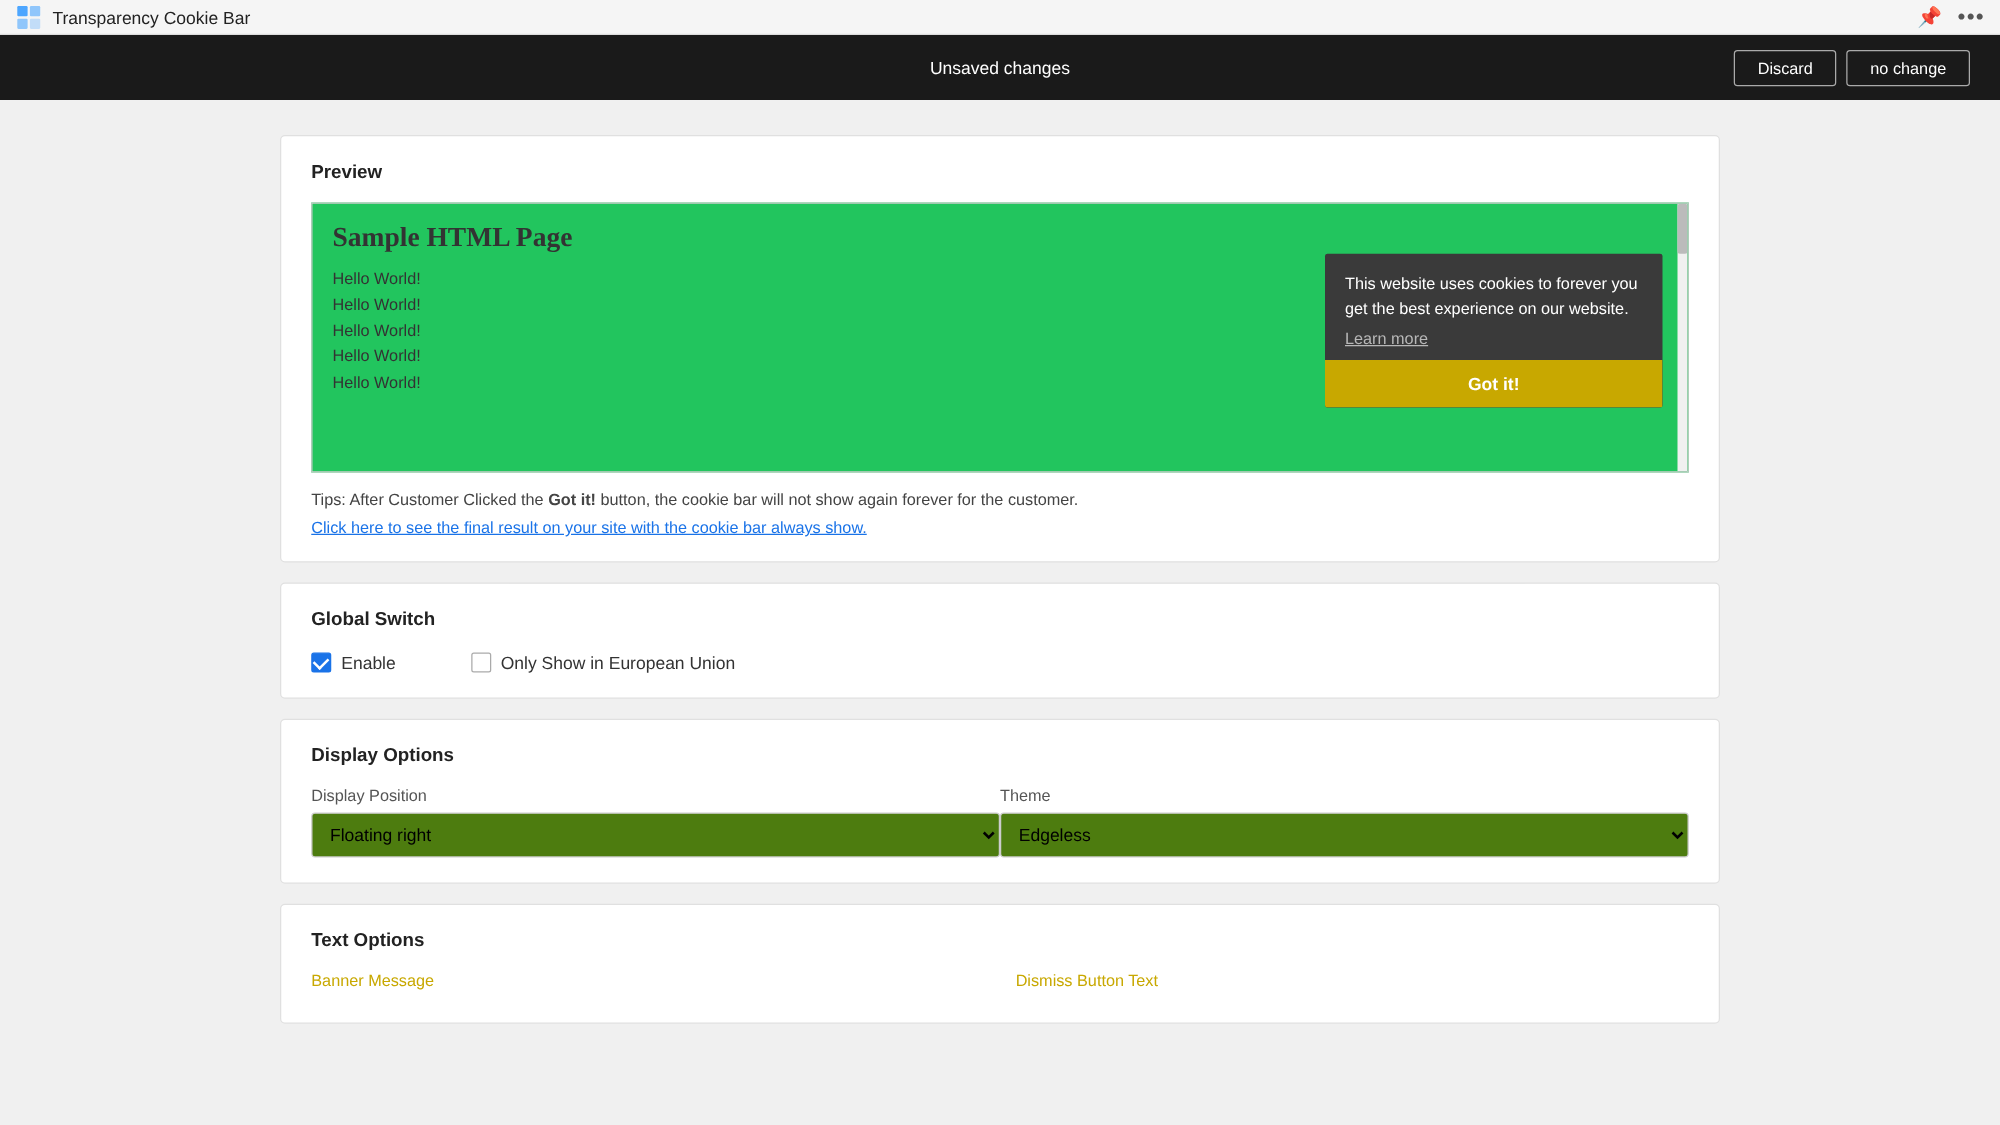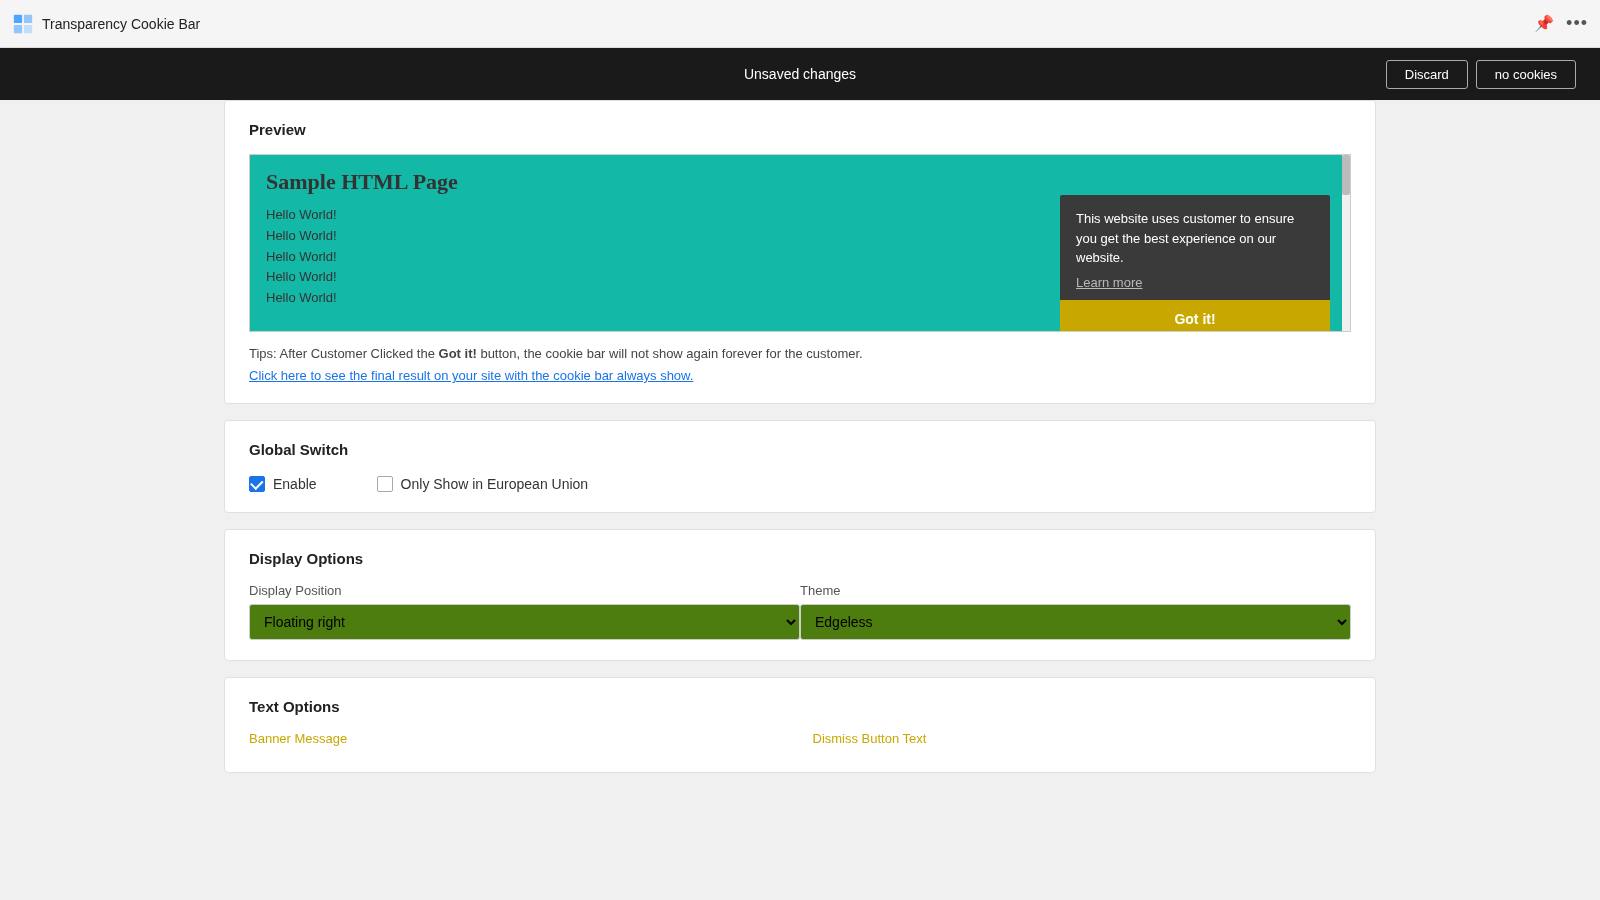--- a/index.html
+++ b/index.html
@@ -5,21 +5,21 @@
     * { box-sizing: border-box; margin: 0; padding: 0; }
     body {
       font-family: -apple-system, BlinkMacSystemFont, 'Segoe UI', sans-serif;
       background: #f0f0f0;
       font-size: 14px;
       color: #333;
     }
 
     
     .title-bar {
-      height: 48px;
+      height: 28px;
       background: #f5f5f5;
       border-bottom: 1px solid #ddd;
       display: flex;
       align-items: center;
       justify-content: space-between;
       padding: 0 12px;
     }
     .title-bar-left {
       display: flex;
       align-items: center;
@@ -65,21 +65,21 @@
       border: 1px solid #aaa;
       background: transparent;
       color: #fff;
       border-radius: 3px;
       cursor: pointer;
       font-size: 13px;
     }
 
     
     .main-content {
-      padding: 0 24px;
+      padding: 28px 24px;
       max-width: 1200px;
       margin: 0 auto;
     }
 
     
     .card {
       background: #fff;
       border: 1px solid #e0e0e0;
       border-radius: 4px;
       padding: 20px 24px;
@@ -88,24 +88,24 @@
     .card-title {
       font-size: 15px;
       font-weight: 600;
       color: #222;
       margin-bottom: 16px;
     }
 
     
     .preview-frame {
       border: 1px solid #ccc;
-      height: 178px;
+      height: 216px;
       overflow: hidden;
       position: relative;
-      background: #14b8a6;
+      background: #22c55e;
     }
     .preview-inner {
       padding: 14px 16px;
       position: relative;
       height: 100%;
     }
     .preview-page-title {
       font-size: 22px;
       font-weight: 700;
       margin-bottom: 10px;
@@ -281,21 +281,21 @@
   <div class="title-bar-right">
     <span class="icon-pin">📌</span>
     <span class="icon-more">•••</span>
   </div>
 </div>
 
 <div class="unsaved-bar">
   <span class="unsaved-label">Unsaved changes</span>
   <div class="unsaved-actions">
     <button class="btn-bar">Discard</button>
-    <button class="btn-bar">no cookies</button>
+    <button class="btn-bar">no change</button>
   </div>
 </div>
 
 <div class="main-content">
 
   <div class="card">
     <div class="card-title">Preview</div>
 
     <div class="preview-frame">
       <div class="preview-inner">
@@ -303,21 +303,21 @@
         <div class="preview-text">
           <div>Hello World!</div>
           <div>Hello World!</div>
           <div>Hello World!</div>
           <div>Hello World!</div>
           <div>Hello World!</div>
         </div>
 
         <div class="cookie-popup">
           <div class="cookie-popup-body">
-            <div class="cookie-popup-text">This website uses customer to ensure you get the best experience on our website.</div>
+            <div class="cookie-popup-text">This website uses cookies to forever you get the best experience on our website.</div>
             <span class="cookie-popup-link">Learn more</span>
           </div>
           <button class="cookie-popup-btn">Got it!</button>
         </div>
 
         <div class="preview-scrollbar">
           <div class="preview-scrollbar-thumb"></div>
         </div>
       </div>
     </div>

